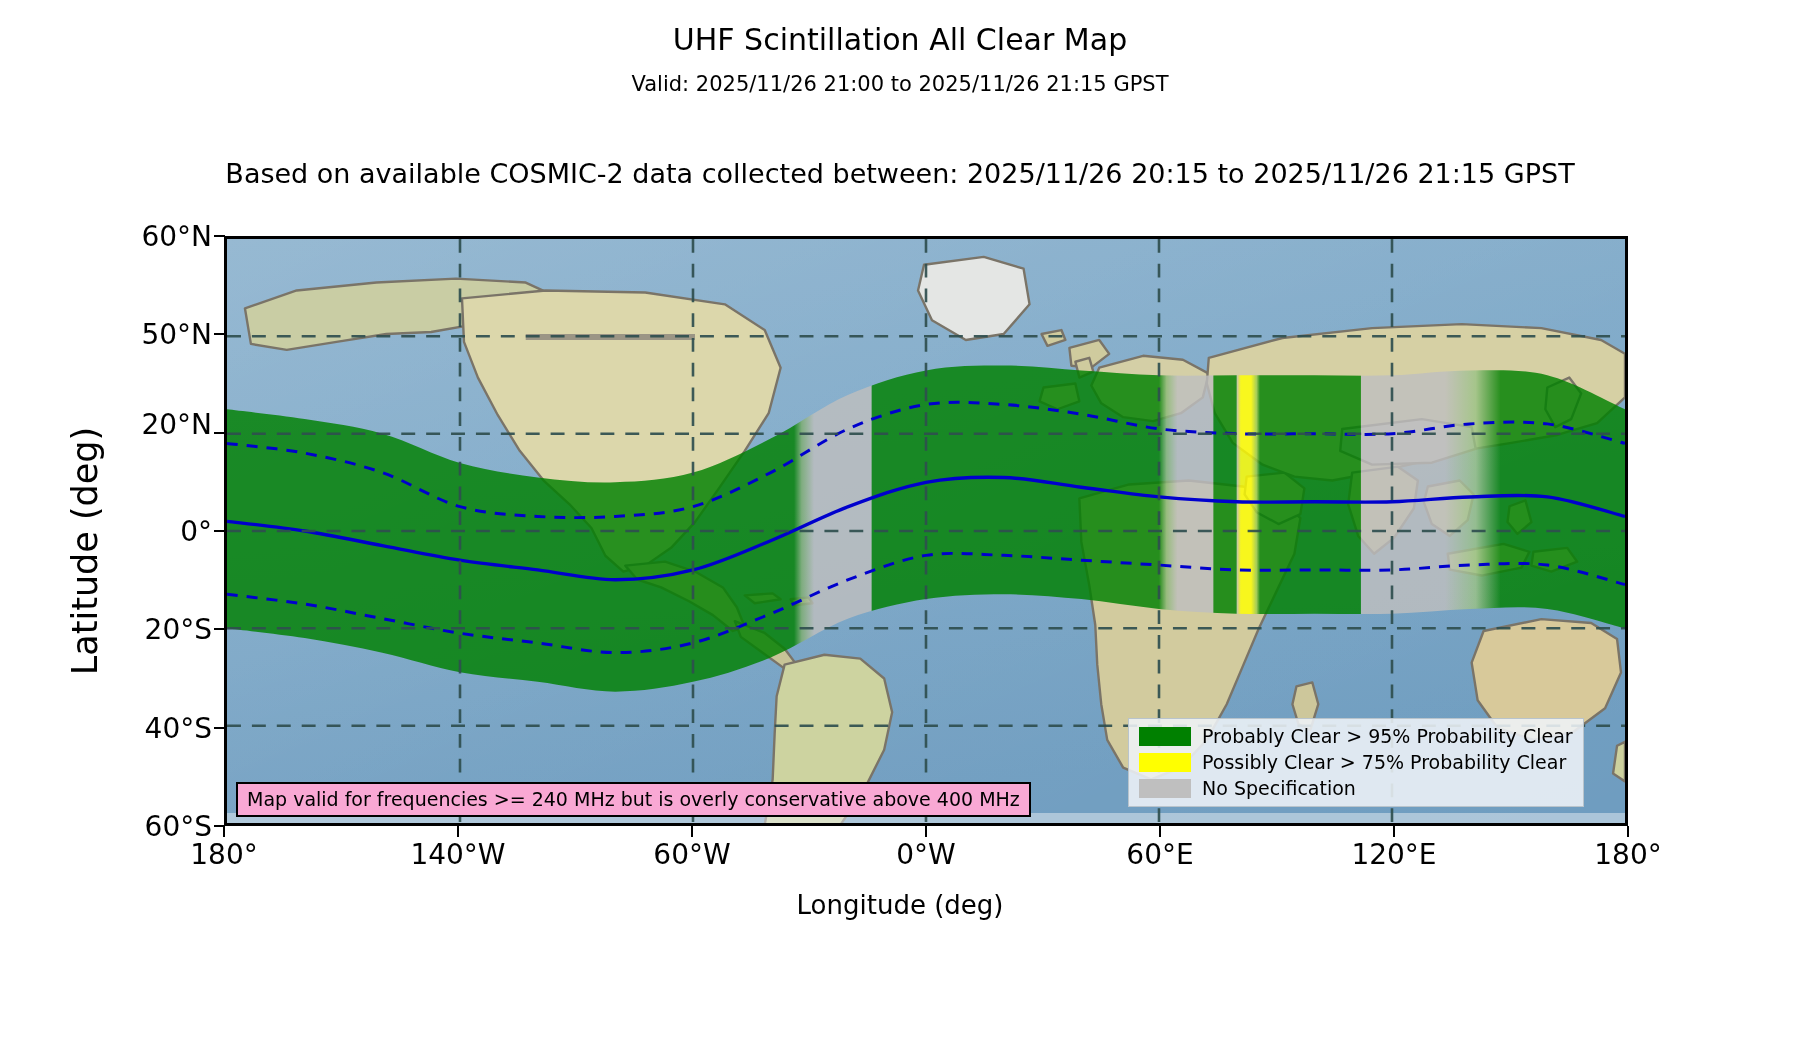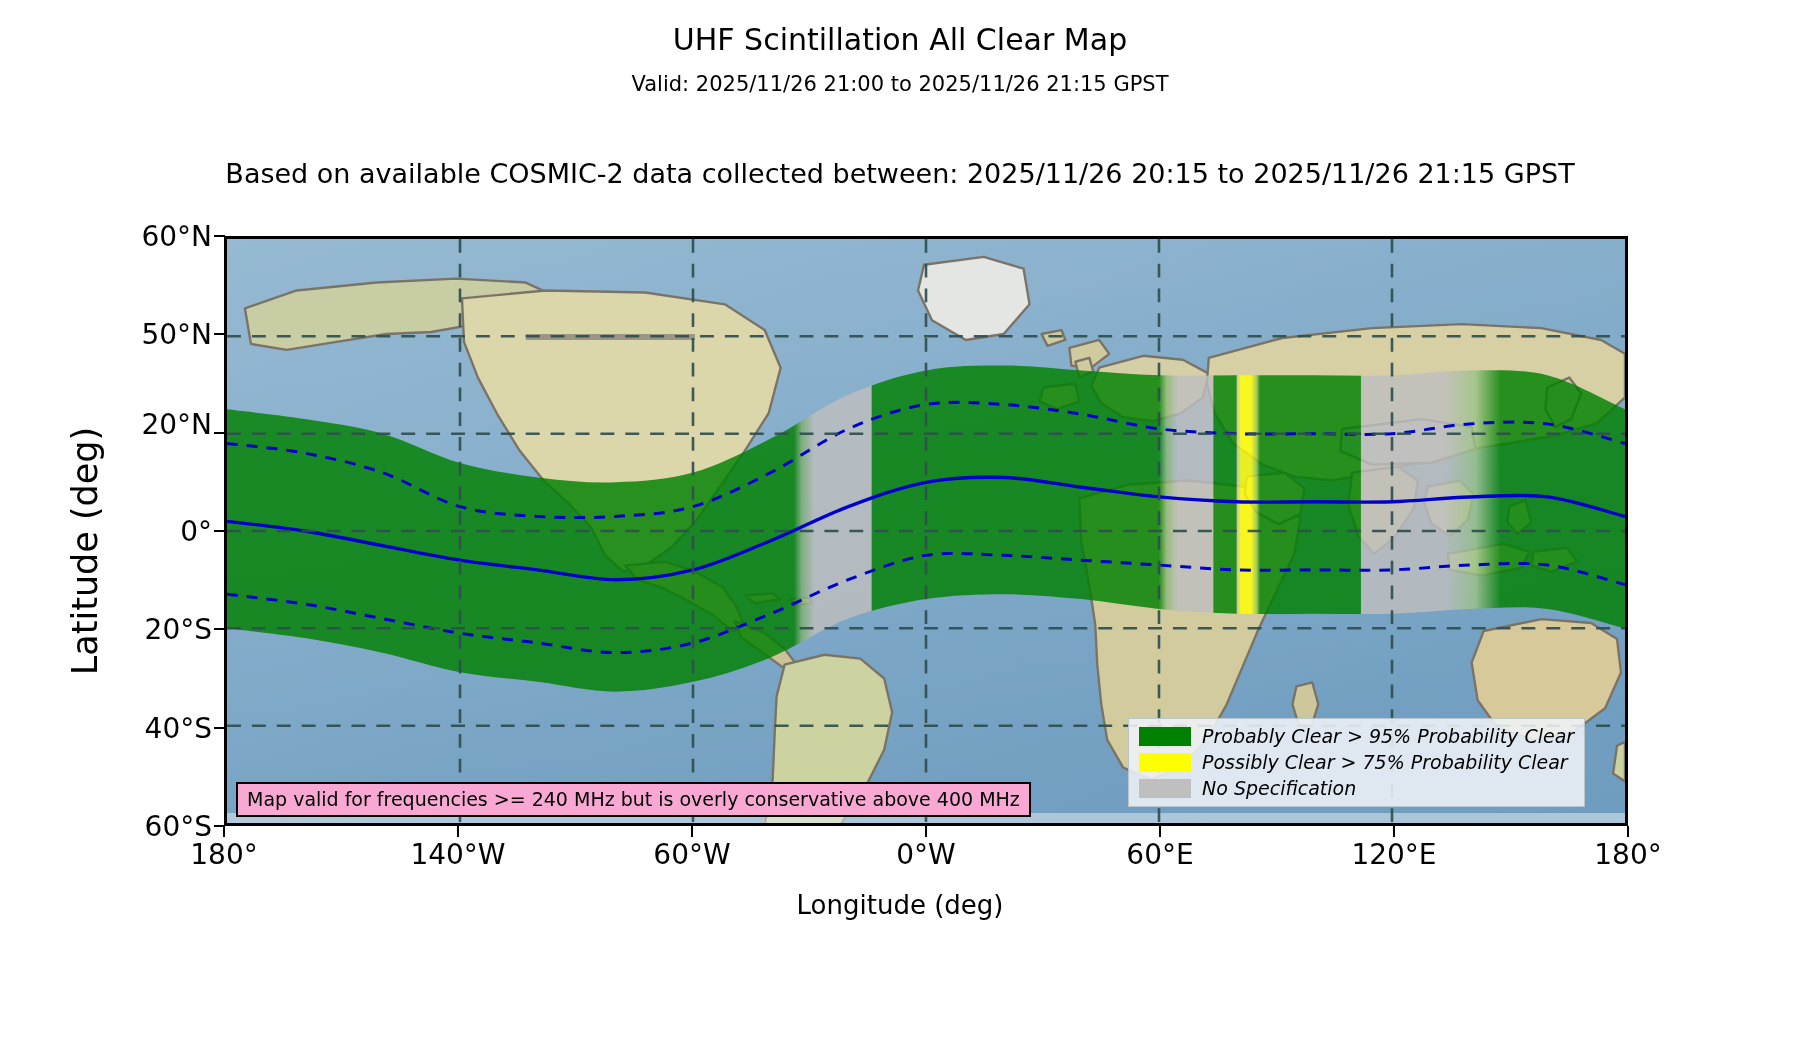--- a/index.html
+++ b/index.html
@@ -66,21 +66,20 @@
   }
 
   
   #legend{
     position:absolute;left:1128px;top:718px;
     background:rgba(238,243,247,0.88);
     border:1px solid #b9c4cc;
     padding:6px 10px 7px 10px;
     display:flex;flex-direction:column;gap:4px;
     z-index:40;
-    font-style:italic;
   }
   .legend-row{display:flex;align-items:center;gap:11px;}
   .swatch{width:52px;height:19px;display:block;}
   .legend-text{font-size:19px;color:#000;white-space:nowrap;}
 
   
   #note-box{
     position:absolute;left:236px;top:782px;
     background:#f9a8d4;
     border:2.5px solid #000;

